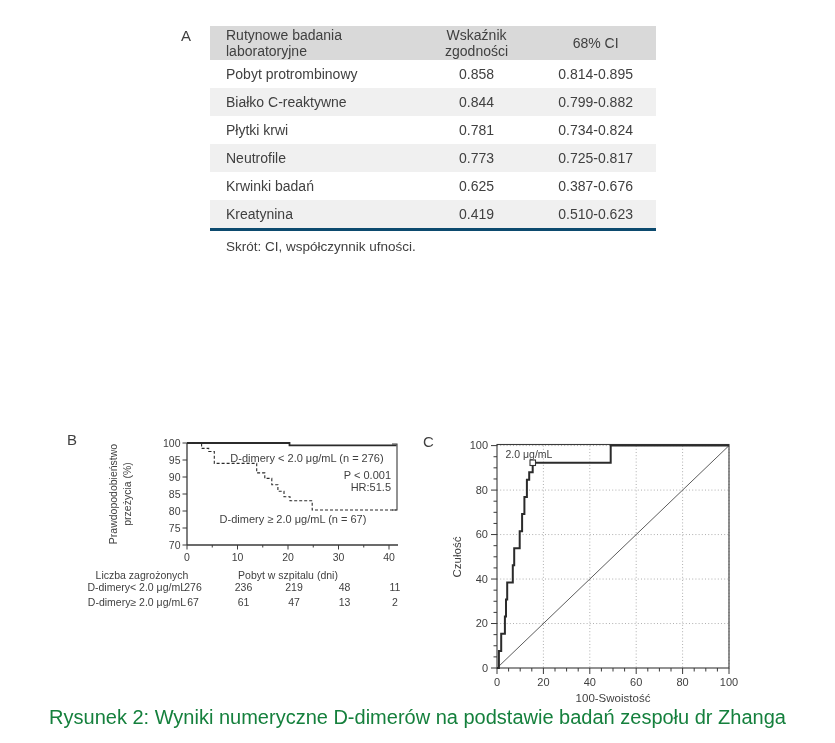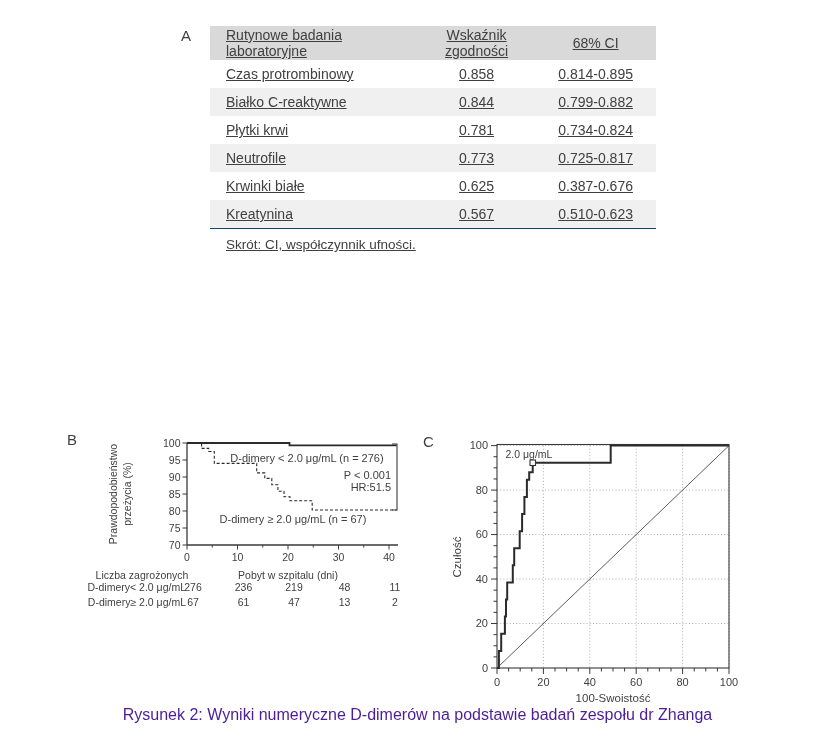--- a/index.html
+++ b/index.html
@@ -1,93 +1,93 @@
 <!DOCTYPE html>
 <html><head>
 <meta charset="utf-8">
 <style>
   html,body{margin:0;padding:0;background:#ffffff;}
   .page{position:relative;width:835px;height:743px;background:#fff;overflow:hidden;
         font-family:"Liberation Sans",sans-serif;color:#3f3f3f;}
   .panel-letter{position:absolute;font-size:15px;color:#3f3f3f;}
   
-  .tableA{position:absolute;left:210px;top:26px;width:446px;text-decoration:underline;}
+  .tableA{position:absolute;left:210px;top:26px;width:446px;}
   .tableA table{border-collapse:collapse;width:446px;font-size:14px;color:#404040;}
   .tableA th{background:#d9d9d9;font-weight:400;height:28px;}
   .tableA td{height:26px;}
   .tableA .c1{text-align:left;padding-left:16px;width:200px;}
   .tableA .c2{text-align:center;width:120px;margin-top:25px;}
   .tableA .c3{text-align:center;width:126px;}
   .tableA tbody tr:nth-child(even){background:#f0f0f0;}
-  .tableA tbody tr:last-child td{border-bottom:1px solid #0c4a6e;}
+  .tableA tbody tr:last-child td{border-bottom:3px solid #0c4a6e;}
   .footnote{margin-top:8px;padding-left:16px;font-size:13.5px;color:#404040;}
   
   .svgB{position:absolute;left:60px;top:425px;}
   .svgC{position:absolute;left:420px;top:428px;}
   svg text{font-family:"Liberation Sans",sans-serif;fill:#3f3f3f;font-size:10.5px;}
   text.t11{font-size:11px;} text.t115{font-size:11.5px;}
   .axis{stroke:#3a3a3a;stroke-width:1.3;}
   .tick{stroke:#3a3a3a;stroke-width:1;}
   .frame{fill:none;stroke:#3a3a3a;stroke-width:1.1;}
   .grid{stroke:#9a9a9a;stroke-width:0.8;stroke-dasharray:1,2.2;}
   .km-solid{fill:none;stroke:#2b2b2b;stroke-width:1.8;}
   .km-dashed{fill:none;stroke:#2b2b2b;stroke-width:1.1;stroke-dasharray:3,2;}
   .roc{fill:none;stroke:#2b2b2b;stroke-width:2;stroke-linejoin:miter;}
   .diag{stroke:#4a4a4a;stroke-width:0.9;}
   .bracket{fill:none;stroke:#3a3a3a;stroke-width:1.1;}
   .marker-sq{fill:#ffffff;stroke:#333;stroke-width:1.1;}
   
   .caption{position:absolute;left:0;top:706px;width:835px;text-align:center;
-           font-size:16px;color:#4c1d95;}
+           font-size:20px;color:#15803d;}
 </style>
 </head>
 <body>
 
 <div class="page">
 
   <span class="panel-letter" style="left:181px;top:27px;">A</span>
 
   <div class="tableA">
     <table>
       <thead>
         <tr>
           <th class="c1">Rutynowe badania laboratoryjne</th>
           <th class="c2">Wskaźnik zgodności</th>
           <th class="c3">68% CI</th>
         </tr>
       </thead>
       <tbody id="tbodyA">
           <tr>
-            <td class="c1">Czas protrombinowy</td>
+            <td class="c1">Pobyt protrombinowy</td>
             <td class="c2">0.858</td>
             <td class="c3">0.814-0.895</td>
           </tr>
           <tr>
             <td class="c1">Białko C-reaktywne</td>
             <td class="c2">0.844</td>
             <td class="c3">0.799-0.882</td>
           </tr>
           <tr>
             <td class="c1">Płytki krwi</td>
             <td class="c2">0.781</td>
             <td class="c3">0.734-0.824</td>
           </tr>
           <tr>
             <td class="c1">Neutrofile</td>
             <td class="c2">0.773</td>
             <td class="c3">0.725-0.817</td>
           </tr>
           <tr>
-            <td class="c1">Krwinki białe</td>
+            <td class="c1">Krwinki badań</td>
             <td class="c2">0.625</td>
             <td class="c3">0.387-0.676</td>
           </tr>
           <tr>
             <td class="c1">Kreatynina</td>
-            <td class="c2">0.567</td>
+            <td class="c2">0.419</td>
             <td class="c3">0.510-0.623</td>
           </tr>
         </tbody>
     </table>
     <div class="footnote">Skrót: CI, współczynnik ufności.</div>
   </div>
 
   <span class="panel-letter" style="left:67px;top:431px;">B</span>
 
   <svg class="svgB" width="345" height="195">

